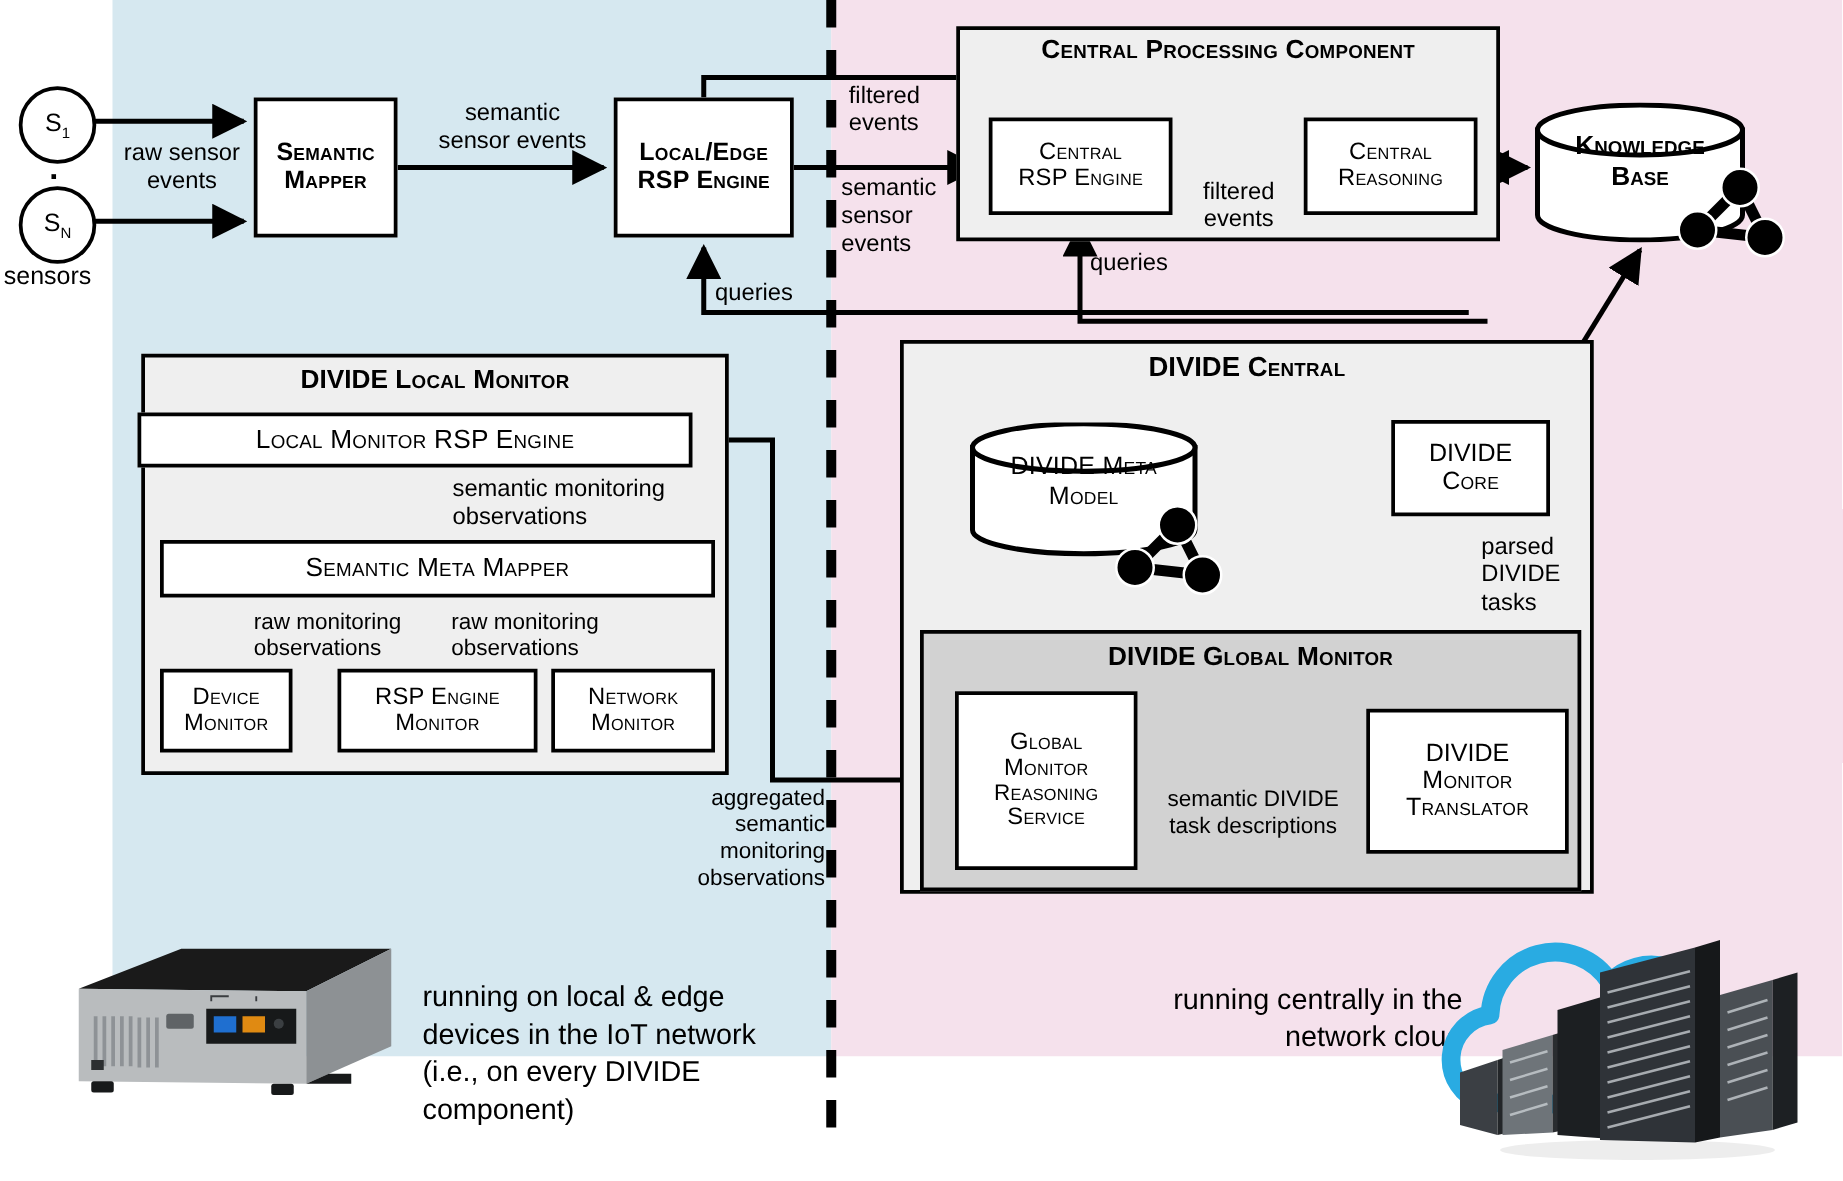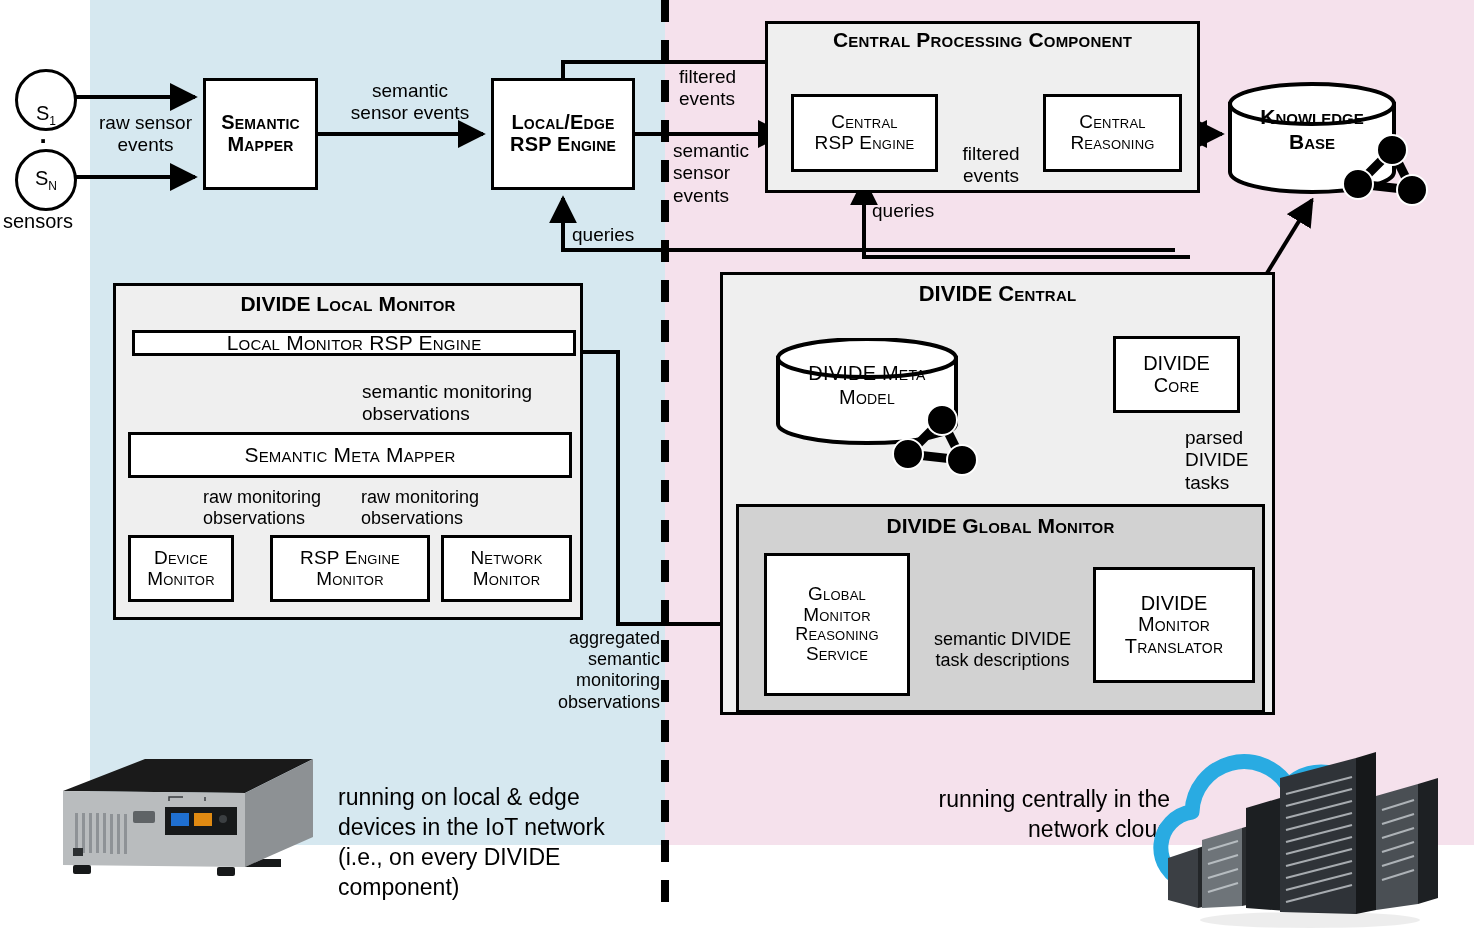--- a/index.html
+++ b/index.html
@@ -73,21 +73,21 @@
       <line x1="910" y1="624" x2="1085" y2="624" marker-end="url(#ah)"></line>
 
       <polyline points="1174,567 1174,413" marker-end="url(#ah)"></polyline>
 
       <line x1="1232" y1="330" x2="1312" y2="200" marker-end="url(#ah)" marker-start="url(#ah)"></line>
     </g>
 
     <line x1="665" y1="0" x2="665" y2="915" stroke="#000" stroke-width="8" stroke-dasharray="22,18"></line>
   </svg>
 
-  <div class="circ" style="left:15px;top:69px;width:56px;height:56px;font-size:20px;align-items:flex-end;">
+  <div class="circ" style="left:15px;top:69px;width:56px;height:56px;font-size:20px;">
     <span>
       <span>S</span><sub style="font-size:12px;">1</sub>
     </span>
   </div>
   <div class="dots" style="left:15px;top:128px;width:56px;font-size:26px;">
     <div>.</div>
       <div>.</div>
       <div>.</div>
   </div>
   <div class="circ" style="left:15px;top:149px;width:56px;height:56px;font-size:20px;">
@@ -164,21 +164,21 @@
   <div class="lbl" style="left:942px;top:143px;width:98px;font-size:19px;white-space:pre-line;">filtered
 events</div>
   <div class="lbl left" style="left:572px;top:224px;width:110px;font-size:19px;">queries</div>
   <div class="lbl left" style="left:872px;top:200px;width:110px;font-size:19px;">queries</div>
 
   <div class="grp" style="left:113px;top:283px;width:470px;height:337px;"></div>
   <div class="grp-title" style="left:113px;top:292px;width:470px;font-size:21px;">
     <span style="font-weight:bold;">DIVIDE </span><span class="sc" style="font-variant:small-caps;font-weight:bold;">Local Monitor</span>
   </div>
 
-  <div class="node" style="left:132px;top:330px;width:444px;height:26px;">
+  <div class="node" style="left:110px;top:330px;width:444px;height:44px;">
     <div class="sc" style="font-size:21px;font-variant:small-caps;">Local Monitor RSP Engine</div>
   </div>
 
   <div class="lbl left" style="left:362px;top:381px;width:230px;font-size:19px;white-space:pre-line;">semantic monitoring
 observations</div>
 
   <div class="node" style="left:128px;top:432px;width:444px;height:46px;">
     <div class="sc" style="font-size:21px;font-variant:small-caps;">Semantic Meta Mapper</div>
   </div>
 

